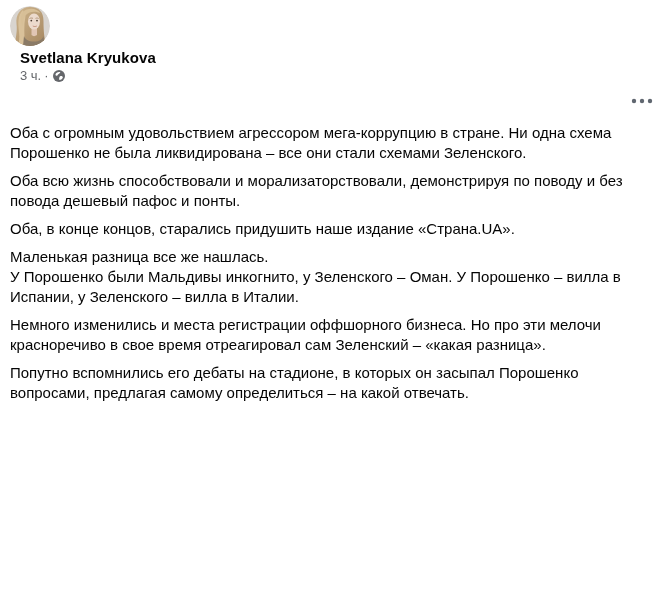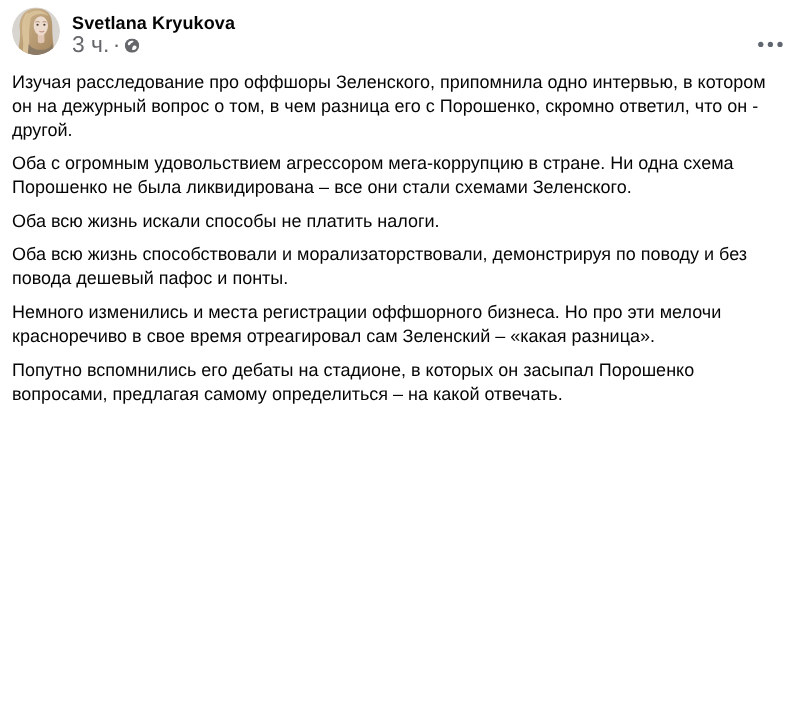--- a/index.html
+++ b/index.html
@@ -13,22 +13,23 @@
     height: 590px;
     overflow: hidden;
     font-family: "Liberation Sans", "DejaVu Sans", sans-serif;
     color: #050505;
   }
   .post { width: 665px; background: #ffffff; }
 
   
   .post-header {
     display: flex;
-    align-items: flex-end;
+    align-items: flex-start;
     padding: 5px 6px 0 10px;
+    flex-direction: column;
   }
   .avatar {
     flex: 0 0 40px;
     width: 40px;
     height: 40px;
     border-radius: 50%;
     overflow: hidden;
     display: block;
     margin-top: 1px;
     cursor: pointer;
@@ -46,21 +47,21 @@
     color: #050505;
     text-decoration: none;
     letter-spacing: 0.1px;
     cursor: pointer;
   }
   .meta {
     display: flex;
     align-items: center;
     gap: 3px;
     margin-top: 1px;
-    font-size: 19px;
+    font-size: 13px;
     line-height: 16px;
     color: #65676B;
   }
   .meta .timestamp { cursor: pointer; }
   .meta .globe { display: inline-flex; margin-left: 1px; }
   .menu-btn {
     margin-left: auto;
     margin-top: 8px;
     margin-right: 2px;
     background: none;
@@ -136,21 +137,22 @@
       <svg width="22" height="6" viewBox="0 0 22 6">
         <circle cx="3" cy="3" r="2.2" fill="#606770"></circle>
         <circle cx="11" cy="3" r="2.2" fill="#606770"></circle>
         <circle cx="19" cy="3" r="2.2" fill="#606770"></circle>
       </svg>
     </button>
 
   </div>
 
   <div class="post-text">
-      <p class="para">Изучая расследование про оффшоры Зеленского, припомнила одно интервью, в котором он на дежурный вопрос о том, в чем разница его с Порошенко, скромно ответил, что он - другой.</p>
       <p class="para">Оба с огромным удовольствием агрессором мега-коррупцию в стране. Ни одна схема Порошенко не была ликвидирована – все они стали схемами Зеленского.</p>
-      <p class="para">Оба всю жизнь искали способы не платить налоги.</p>
       <p class="para">Оба всю жизнь способствовали и морализаторствовали, демонстрируя по поводу и без повода дешевый пафос и понты.</p>
+      <p class="para">Оба, в конце концов, старались придушить наше издание «Страна.UA».</p>
+      <p class="para">Маленькая разница все же нашлась.
+У Порошенко были Мальдивы инкогнито, у Зеленского – Оман. У Порошенко – вилла в Испании, у Зеленского – вилла в Италии.</p>
       <p class="para">Немного изменились и места регистрации оффшорного бизнеса. Но про эти мелочи красноречиво в свое время отреагировал сам Зеленский – «какая разница».</p>
       <p class="para">Попутно вспомнились его дебаты на стадионе, в которых он засыпал Порошенко вопросами, предлагая самому определиться – на какой отвечать.</p>
     </div>
 
 </div>
 
 </body></html>

